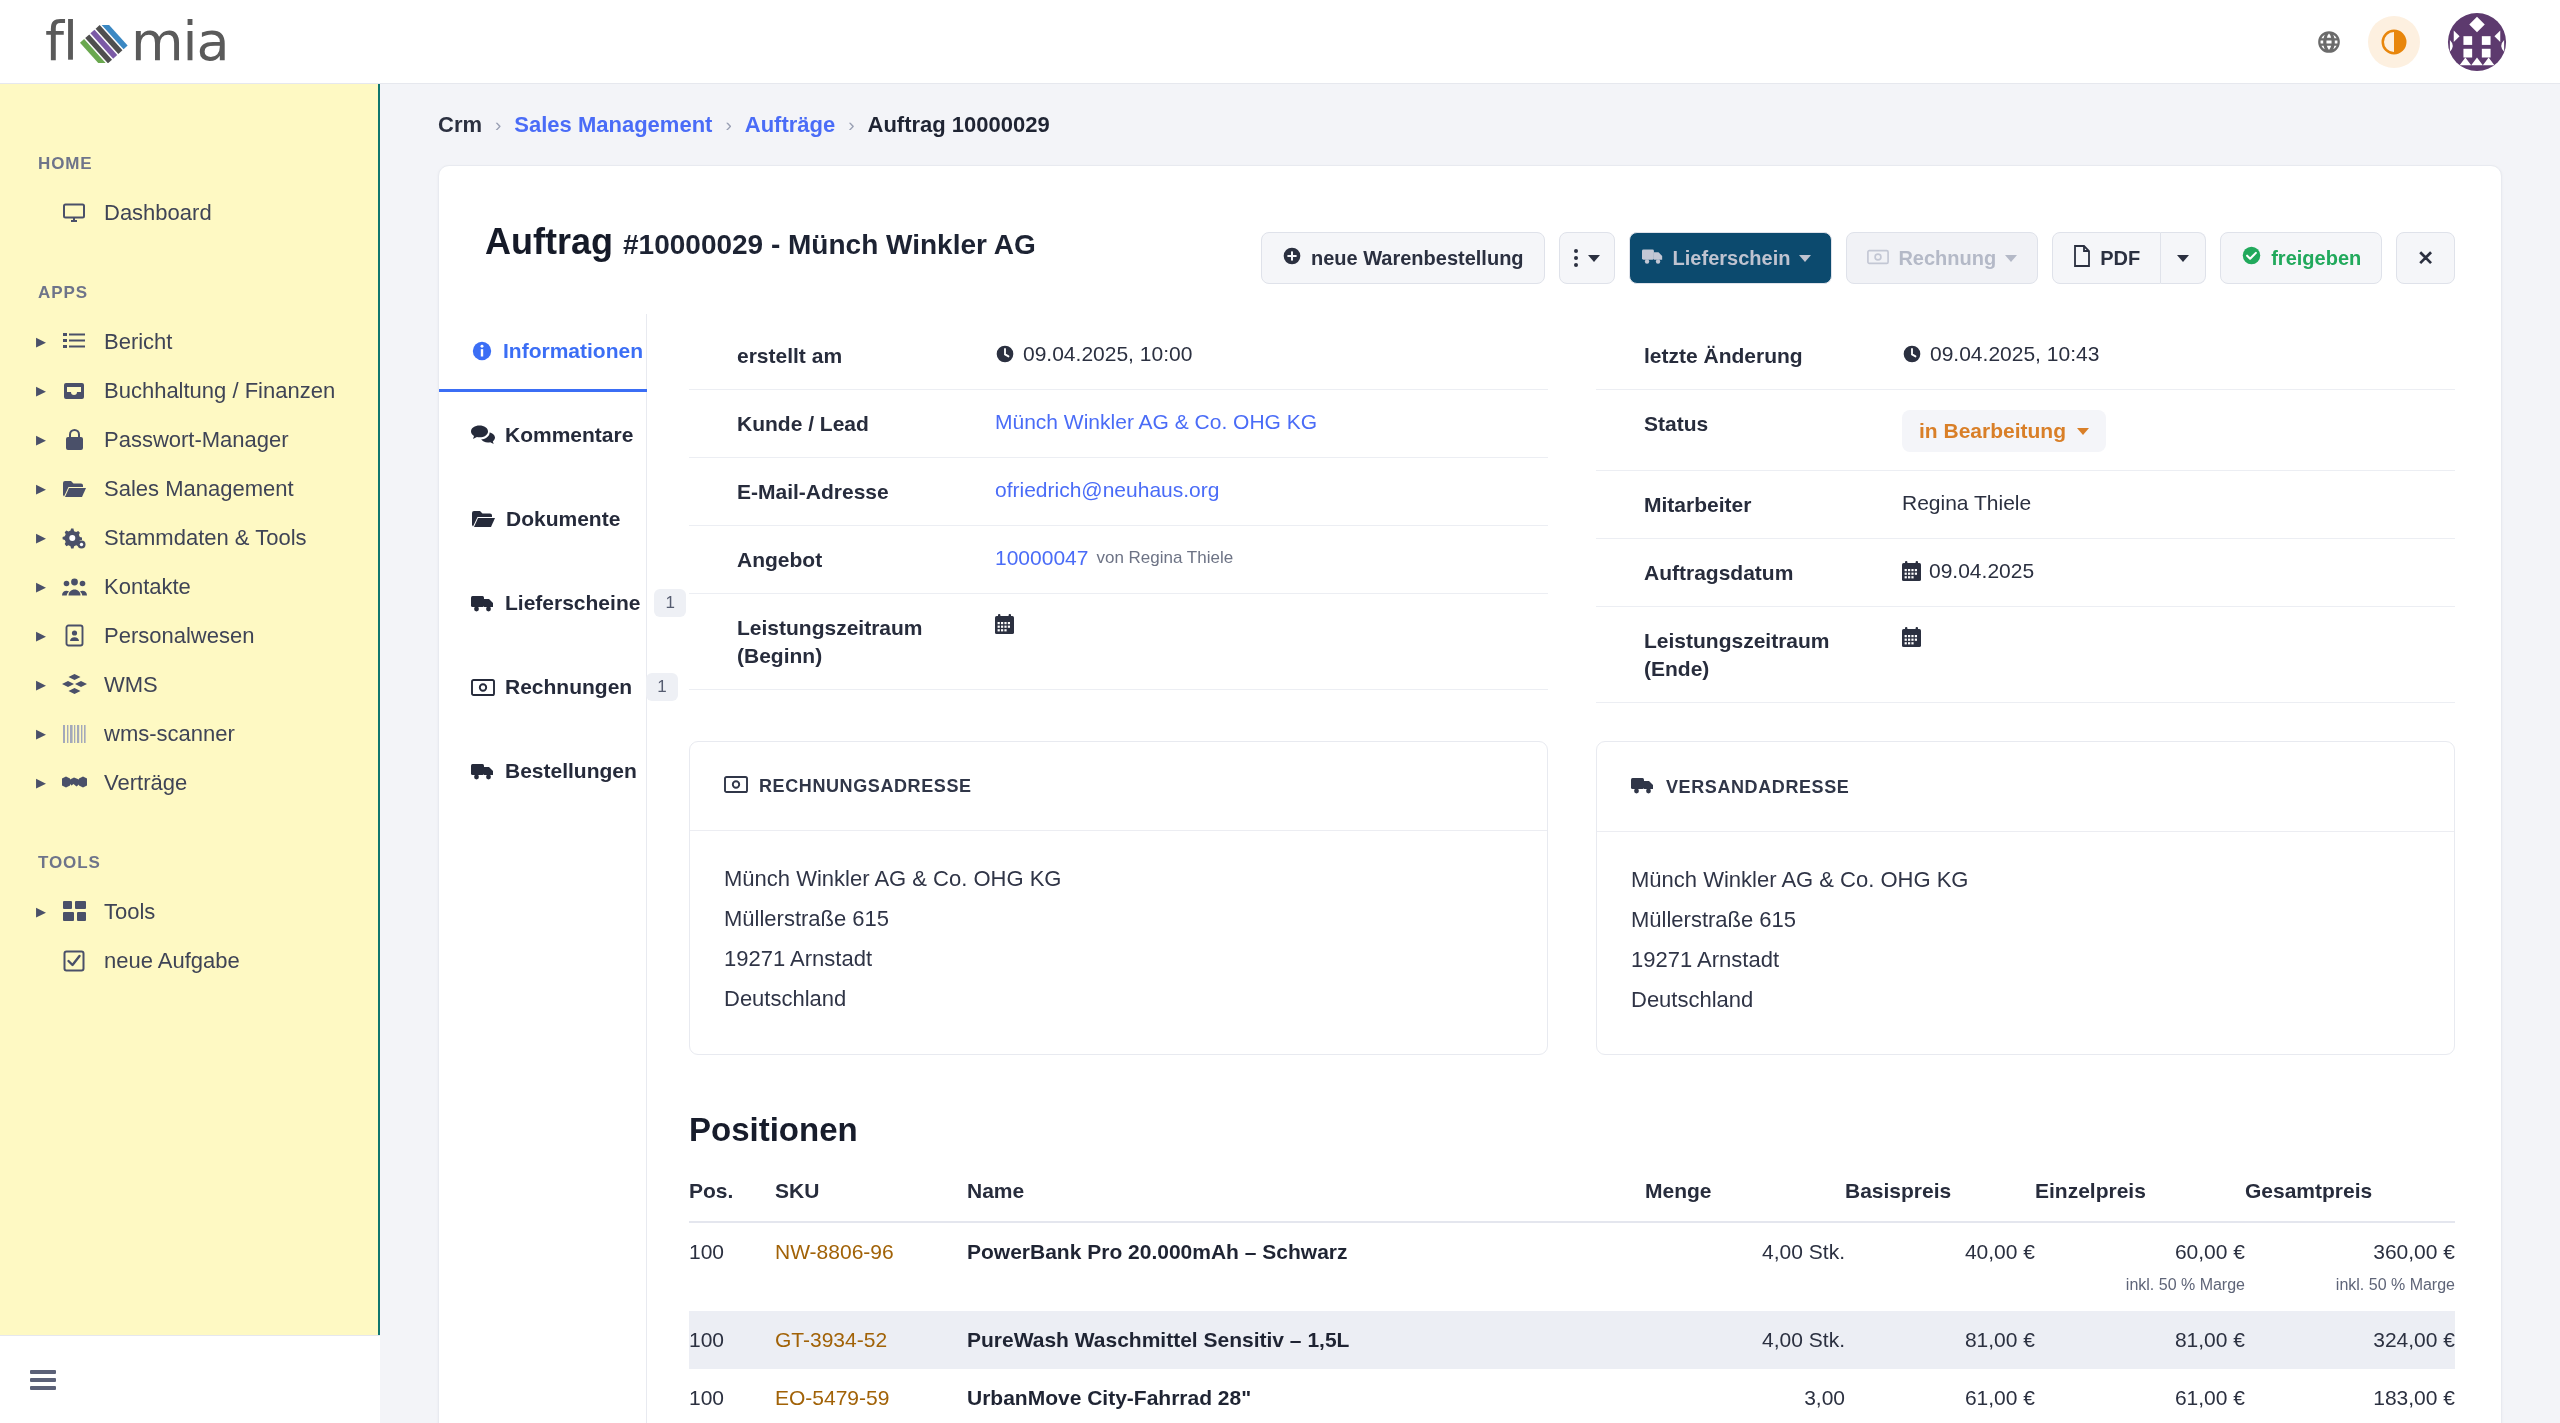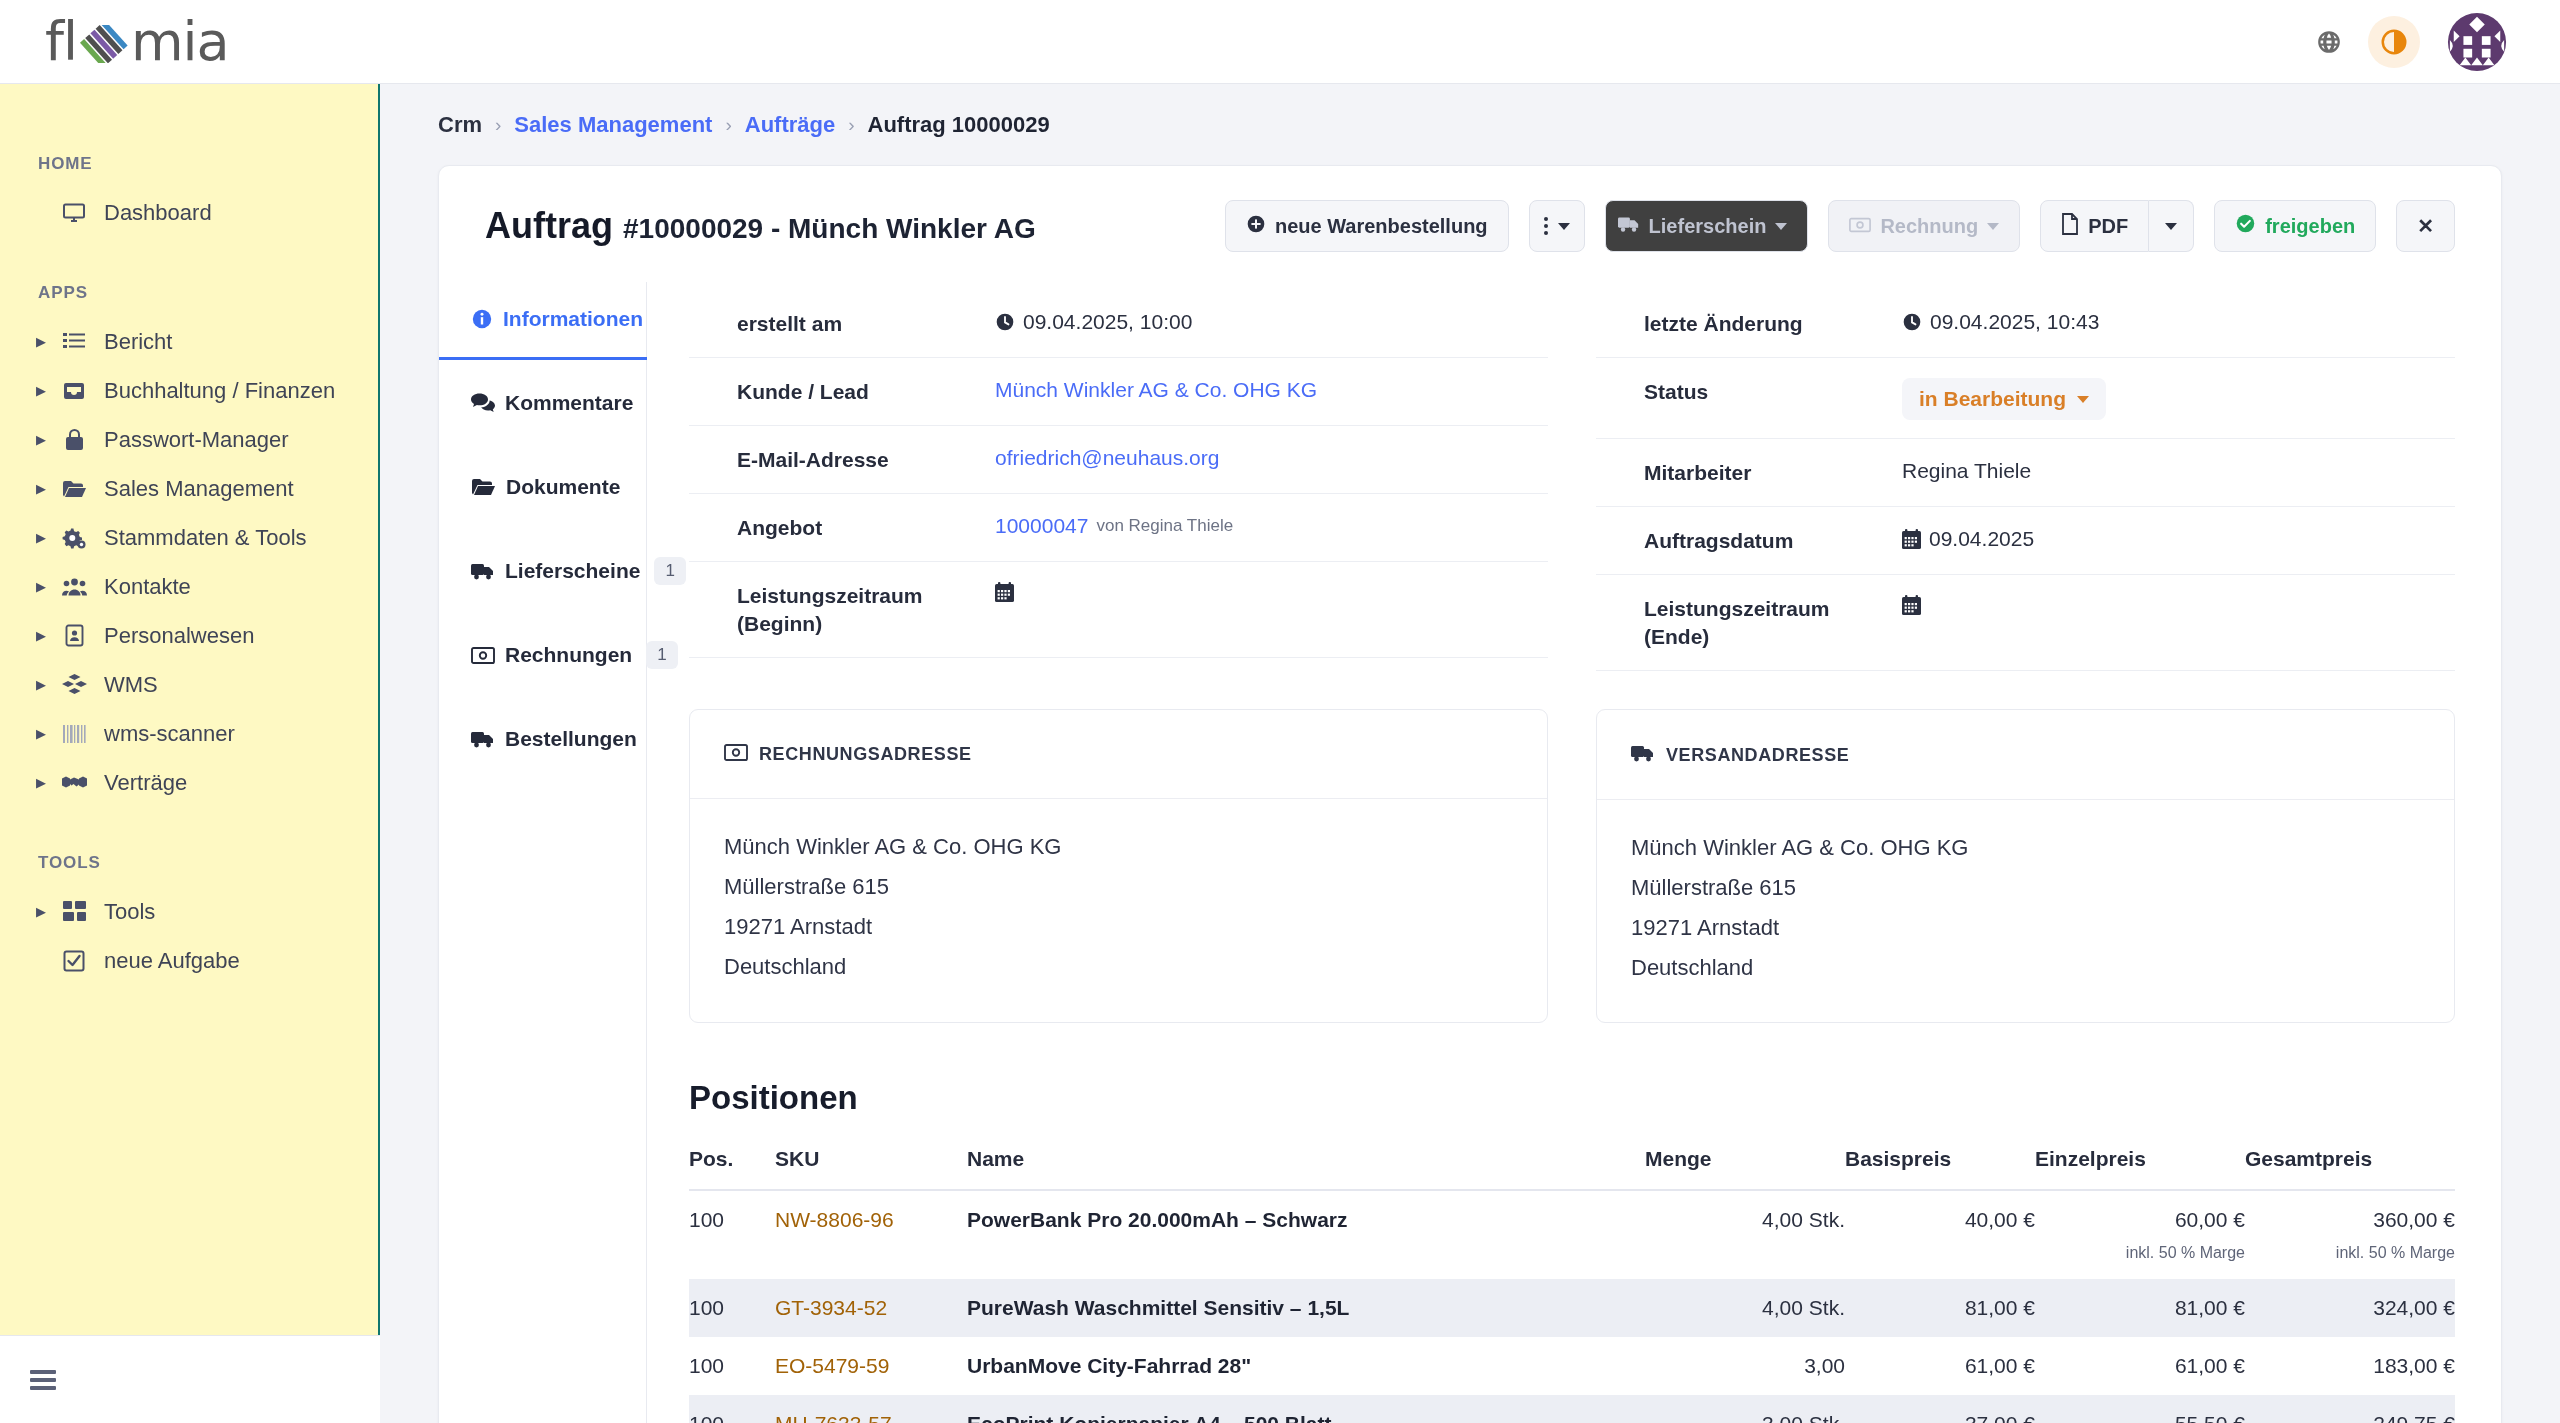--- a/index.html
+++ b/index.html
@@ -105,31 +105,31 @@
     min-height: 1260px;
   }
 
   
   .card-head {
     display: flex; align-items: center;
     padding: 34px 46px 30px 46px;
   }
   .page-title { font-size: 36px; color: #151a28; font-weight: 700; white-space: nowrap; }
   .page-title .sub { font-size: 28px; font-weight: 700; color: #1d2333; }
-  .actions { margin-left: auto; display: flex; align-items: center; gap: 20px; }
+  .actions { margin-left: auto; display: flex; align-items: center; gap: 14px; margin-top: 32px; }
   .btn {
     height: 52px; border-radius: 8px; border: 1px solid #dfe2ea;
     background: #f5f6f9; color: #2b3040; font-size: 20px; font-weight: 700;
     display: inline-flex; align-items: center; justify-content: center;
     gap: 9px; padding: 0 20px; cursor: pointer; white-space: nowrap;
     font-family: "Liberation Sans", sans-serif;
   }
   .btn.outline { background: #ffffff; border-color: #dfe2ea; }
   .btn.disabled { color: #b4b9c7; background: #f1f2f6; cursor: default; }
-  .btn.disabled.outline { background: #404040; color: #bfc3d0; padding-left: 12px; }
+  .btn.disabled.outline { background: #0c4a6e; color: #bfc3d0; padding-left: 12px; }
   .btn.green { color: #21a95c; background: #f5f6f9; }
   .btn.kebab { padding: 0 14px; gap: 10px; }
   .btn-group { display: inline-flex; }
   .btn-group .btn:first-child { border-top-right-radius: 0; border-bottom-right-radius: 0; }
   .btn-group .btn:last-child { border-top-left-radius: 0; border-bottom-left-radius: 0; border-left: none; padding: 0 16px; }
   .caret-dn {
     width: 0; height: 0; border-left: 6px solid transparent;
     border-right: 6px solid transparent; border-top: 7px solid currentColor;
     display: inline-block;
   }

